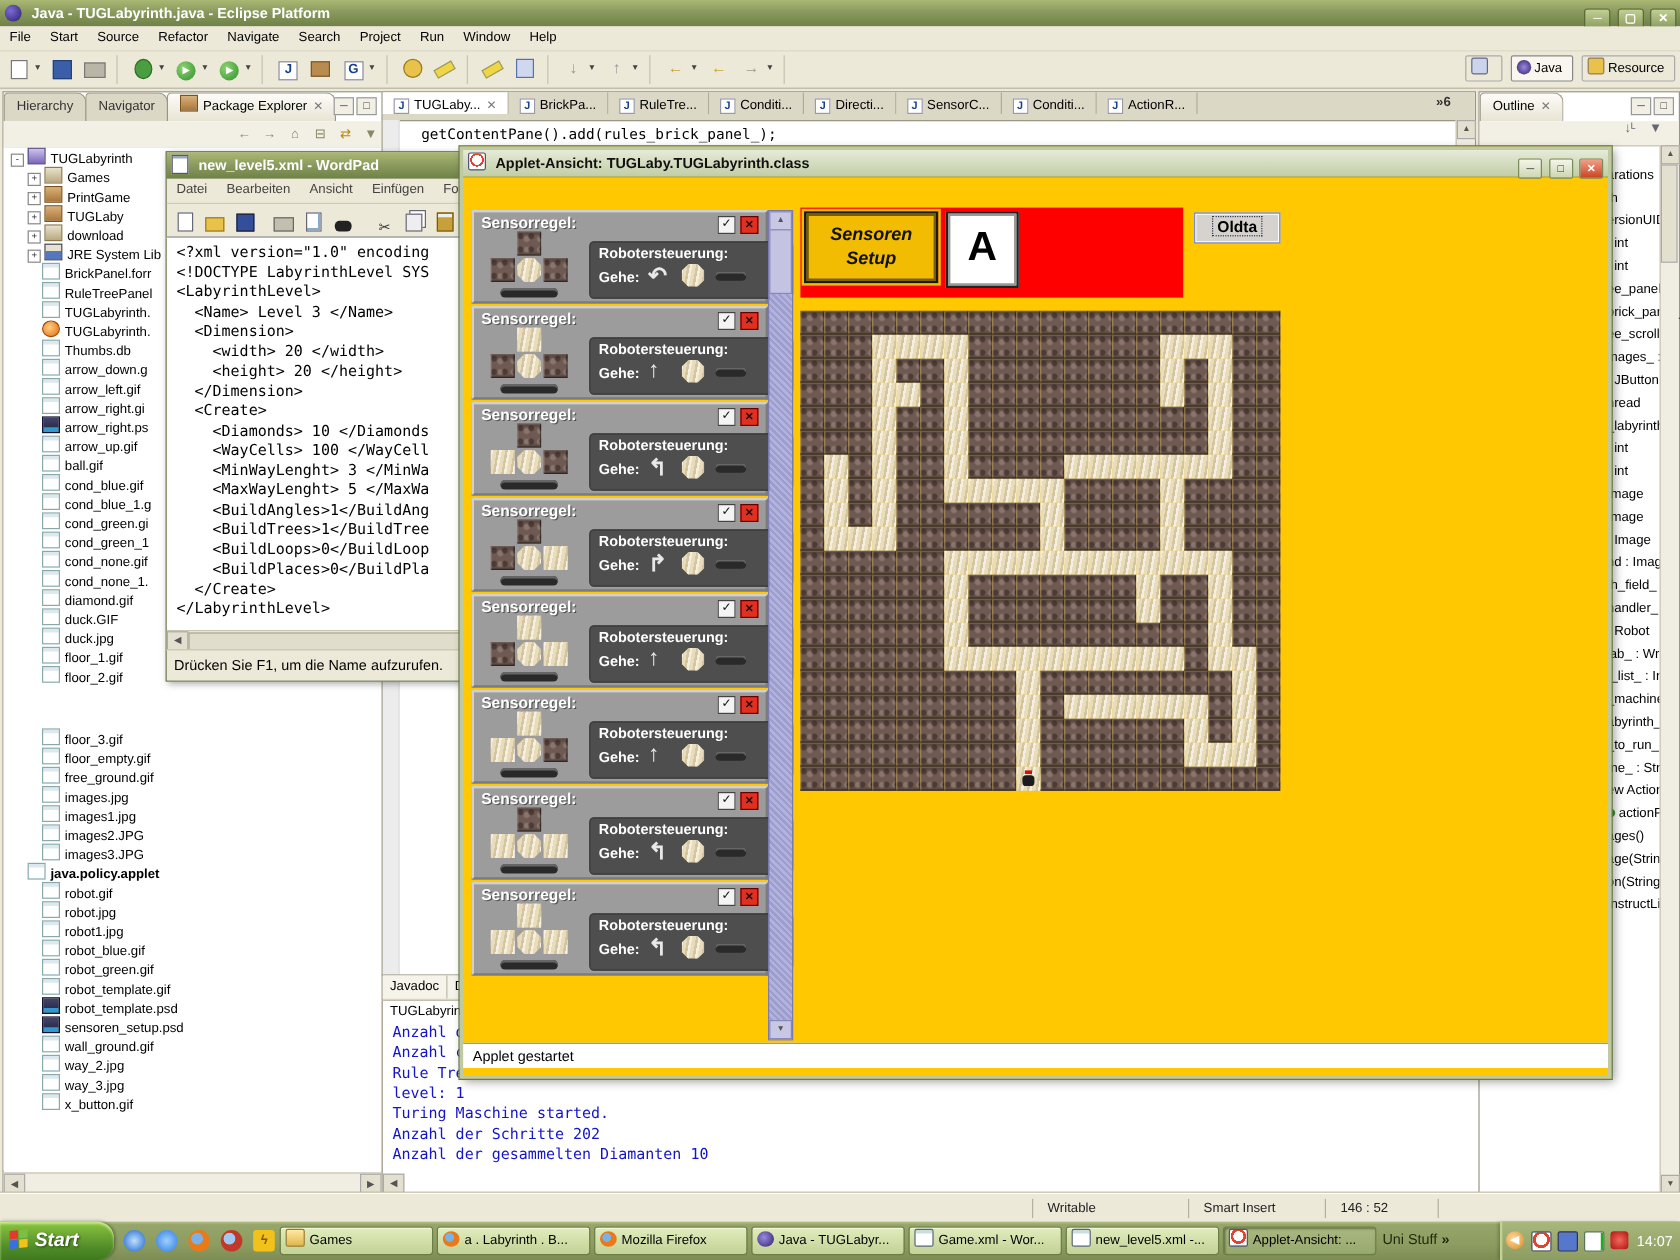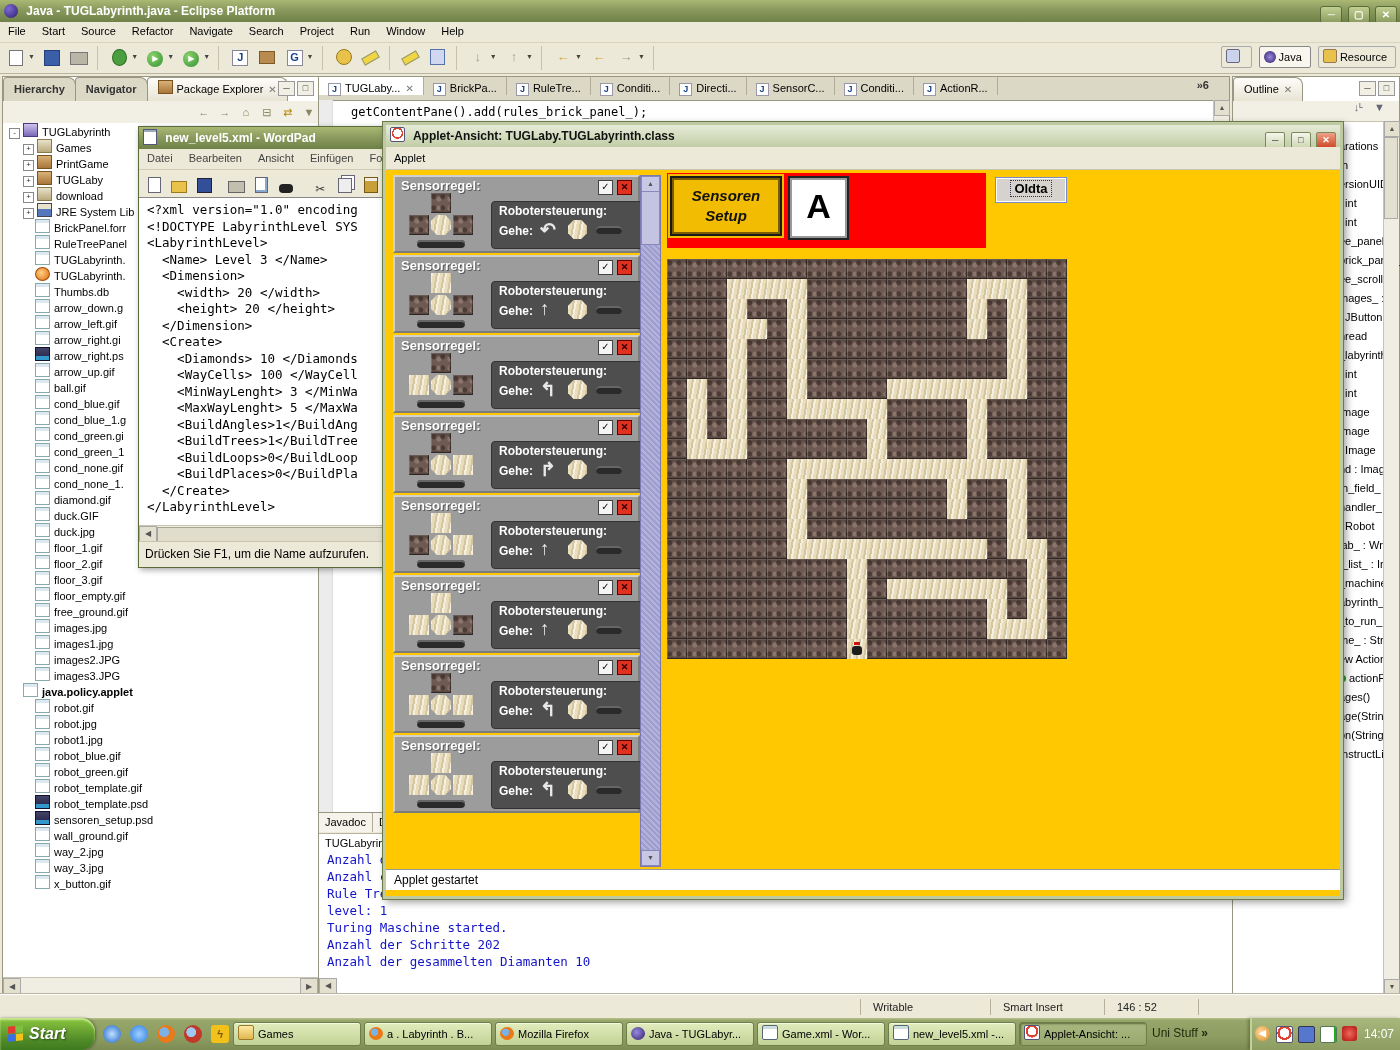--- a/index.html
+++ b/index.html
@@ -42,21 +42,21 @@
   
   #persp{right:0;top:46px;height:24px;}
   .pbtn{display:inline-block;height:20px;line-height:20px;padding:0 8px 0 4px;margin-right:4px;border:1px solid #aaa;border-radius:2px;background:#ece9d8;}
   .pbtn.active{background:#f8f6ee;border-color:#888;}
   .pico{display:inline-block;width:12px;height:12px;vertical-align:-2px;margin-right:3px;border-radius:2px;}
 
   
   .viewtabs{height:24px;}
   .vtab{display:inline-block;height:23px;line-height:23px;padding:0 10px;border:1px solid #9a9684;border-bottom:none;
     border-radius:4px 8px 0 0;background:linear-gradient(#fdfcf8,#e8e4d4);margin-right:-1px;}
-  .vtab.inactive{background:#dcd8c6;color:#333;font-weight:bold;}
+  .vtab.inactive{background:#dcd8c6;color:#333;}
   .xglyph{color:#777;font-size:10px;margin-left:5px;}
   .minmax{position:absolute;top:4px;font-size:9px;color:#444;}
   .mmb{display:inline-block;width:15px;height:13px;border:1px solid #999;background:#f2f0e4;text-align:center;line-height:12px;margin-left:2px;}
 
   
   #leftpanel{left:2px;top:76px;width:315px;height:918px;border:1px solid #9a9684;background:#fff;}
   #pe-toolbar{position:absolute;left:0;top:24px;width:100%;height:22px;background:#f2f0e4;border-bottom:1px solid #c8c4b0;text-align:right;}
   #pe-toolbar span{display:inline-block;width:18px;text-align:center;line-height:22px;color:#886;}
   #tree{position:absolute;left:0;top:46px;width:100%;height:852px;overflow:hidden;background:#fff;}
   .trow{height:16px;line-height:16px;white-space:nowrap;}
@@ -316,21 +316,21 @@
         <div class="trow" style="padding-left: 20px;"><span style="display: inline-block; width: 12px;"></span><span class="tico file"></span><span>cond_blue_1.g</span></div>
         <div class="trow" style="padding-left: 20px;"><span style="display: inline-block; width: 12px;"></span><span class="tico file"></span><span>cond_green.gi</span></div>
         <div class="trow" style="padding-left: 20px;"><span style="display: inline-block; width: 12px;"></span><span class="tico file"></span><span>cond_green_1</span></div>
         <div class="trow" style="padding-left: 20px;"><span style="display: inline-block; width: 12px;"></span><span class="tico file"></span><span>cond_none.gif</span></div>
         <div class="trow" style="padding-left: 20px;"><span style="display: inline-block; width: 12px;"></span><span class="tico file"></span><span>cond_none_1.</span></div>
         <div class="trow" style="padding-left: 20px;"><span style="display: inline-block; width: 12px;"></span><span class="tico file"></span><span>diamond.gif</span></div>
         <div class="trow" style="padding-left: 20px;"><span style="display: inline-block; width: 12px;"></span><span class="tico file"></span><span>duck.GIF</span></div>
         <div class="trow" style="padding-left: 20px;"><span style="display: inline-block; width: 12px;"></span><span class="tico file"></span><span>duck.jpg</span></div>
         <div class="trow" style="padding-left: 20px;"><span style="display: inline-block; width: 12px;"></span><span class="tico file"></span><span>floor_1.gif</span></div>
         <div class="trow" style="padding-left: 20px;"><span style="display: inline-block; width: 12px;"></span><span class="tico file"></span><span>floor_2.gif</span></div>
-        <div class="trow" style="padding-left: 20px;"><span style="display: inline-block; width: 12px;"></span><span class="tico file"></span><span>floor_3.gif</span></div>
+        <div class="trow" style="padding-left: 20px; margin-top: 36px;"><span style="display: inline-block; width: 12px;"></span><span class="tico file"></span><span>floor_3.gif</span></div>
         <div class="trow" style="padding-left: 20px;"><span style="display: inline-block; width: 12px;"></span><span class="tico file"></span><span>floor_empty.gif</span></div>
         <div class="trow" style="padding-left: 20px;"><span style="display: inline-block; width: 12px;"></span><span class="tico file"></span><span>free_ground.gif</span></div>
         <div class="trow" style="padding-left: 20px;"><span style="display: inline-block; width: 12px;"></span><span class="tico file"></span><span>images.jpg</span></div>
         <div class="trow" style="padding-left: 20px;"><span style="display: inline-block; width: 12px;"></span><span class="tico file"></span><span>images1.jpg</span></div>
         <div class="trow" style="padding-left: 20px;"><span style="display: inline-block; width: 12px;"></span><span class="tico file"></span><span>images2.JPG</span></div>
         <div class="trow" style="padding-left: 20px;"><span style="display: inline-block; width: 12px;"></span><span class="tico file"></span><span>images3.JPG</span></div>
         <div class="trow" style="padding-left: 8px; font-weight: bold;"><span style="display: inline-block; width: 12px;"></span><span class="tico file"></span><span>java.policy.applet</span></div>
         <div class="trow" style="padding-left: 20px;"><span style="display: inline-block; width: 12px;"></span><span class="tico file"></span><span>robot.gif</span></div>
         <div class="trow" style="padding-left: 20px;"><span style="display: inline-block; width: 12px;"></span><span class="tico file"></span><span>robot.jpg</span></div>
         <div class="trow" style="padding-left: 20px;"><span style="display: inline-block; width: 12px;"></span><span class="tico file"></span><span>robot1.jpg</span></div>
@@ -474,23 +474,20 @@
 
   <div id="applet" class="abs">
     <div id="ap-title">
       <span class="cupico"></span>
       <span>Applet-Ansicht: TUGLaby.TUGLabyrinth.class</span>
       <span id="ap-btns">
         <span class="apb">─</span>
         <span class="apb">□</span>
         <span class="apb close">✕</span>
       </span>
-    </div>
-    <div id="ap-menu">
-      <span>Applet</span>
     </div>
 
     <div id="rules">
         <div class="rp">
           <div class="rp-title">Sensorregel:</div>
           <div class="rp-check">✓</div>
           <div class="rp-close">✕</div>
           <div class="tile mw" style="left: 36px; top: 16px;"></div>
           <div class="tile mw" style="left: 14px; top: 38px;"></div>
           <div class="tile ms oct" style="left: 36px; top: 38px;"></div>

